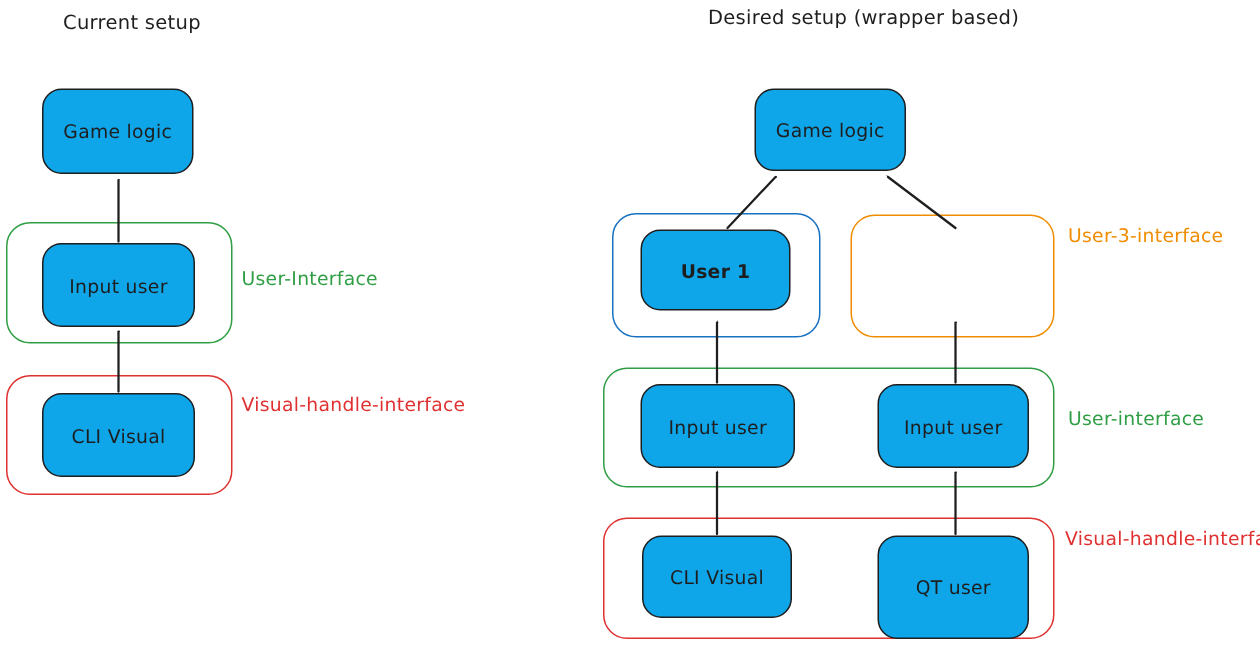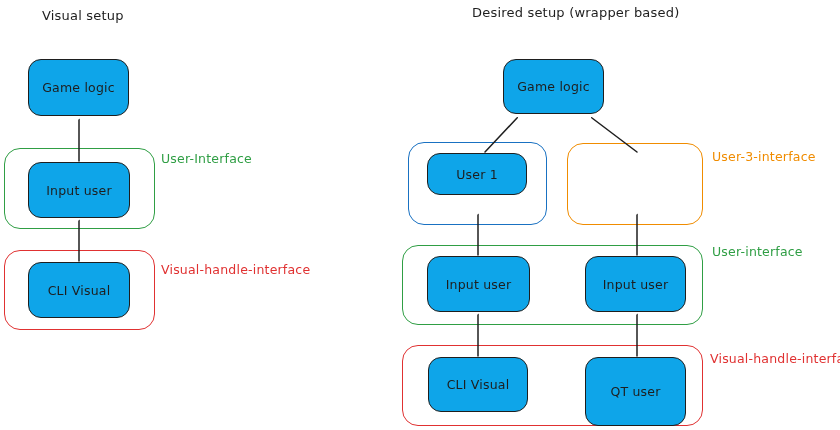--- a/index.html
+++ b/index.html
@@ -46,37 +46,37 @@
   .group.green  { border-color: #2f9e44; }
   .group.red    { border-color: #e03131; }
   .group.blue   { border-color: #1971c2; }
   .group.orange { border-color: #f08c00; }
   .group-label {
     position: absolute;
     font-size: 12.5px;
     letter-spacing: 0.2px;
     white-space: nowrap;
   }
-  .group-label.green  { color: #2f9e44; }
+  .group-label.green  { color: #2f9e44; margin-top: 27px; }
   .group-label.red    { color: #e03131; text-align: right; }
   .group-label.blue   { color: #1971c2; }
   .group-label.orange { color: #f08c00; }
   #arrow-layer {
     position: absolute;
     left: 0; top: 0;
     width: 840px; height: 430px;
     pointer-events: none;
   }
 </style>
 </head>
 <body>
 
 <div id="canvas">
 
-  <div class="title" style="left:42px; top:8px;">Visual setup</div>
+  <div class="title" style="left:42px; top:8px;">Current setup</div>
 
   <div class="node" style="left:28px; top:59px; width:101px; height:57px;">
     <span>Game logic</span>
   </div>
 
   <div class="group green" style="left:4px; top:148px; width:151px; height:81px;"></div>
   <div class="group-label green" style="left:161px; top:151px;">User-Interface</div>
 
   <div class="node" style="left:28px; top:162px; width:102px; height:56px;">
     <span>Input user</span>
@@ -90,21 +90,21 @@
   </div>
 
   <div class="title" style="left:472px; top:5px;">Desired setup (wrapper based)</div>
 
   <div class="node" style="left:503px; top:59px; width:101px; height:55px;">
     <span>Game logic</span>
   </div>
 
   <div class="group blue" style="left:408px; top:142px; width:139px; height:83px;"></div>
 
-  <div class="node" style="left:427px; top:153px; width:100px; height:42px;">
+  <div class="node" style="left:427px; top:153px; width:100px; height:54px;font-weight:bold;">
     <span>User 1</span>
   </div>
 
   <div class="group orange" style="left:567px; top:143px; width:136px; height:82px;"></div>
   <div class="group-label orange" style="left:712px; top:149px;">User-3-interface</div>
 
 
   <div class="group green" style="left:402px; top:245px; width:301px; height:80px;"></div>
   <div class="group-label green" style="left:712px; top:244px;">User-interface</div>
 

